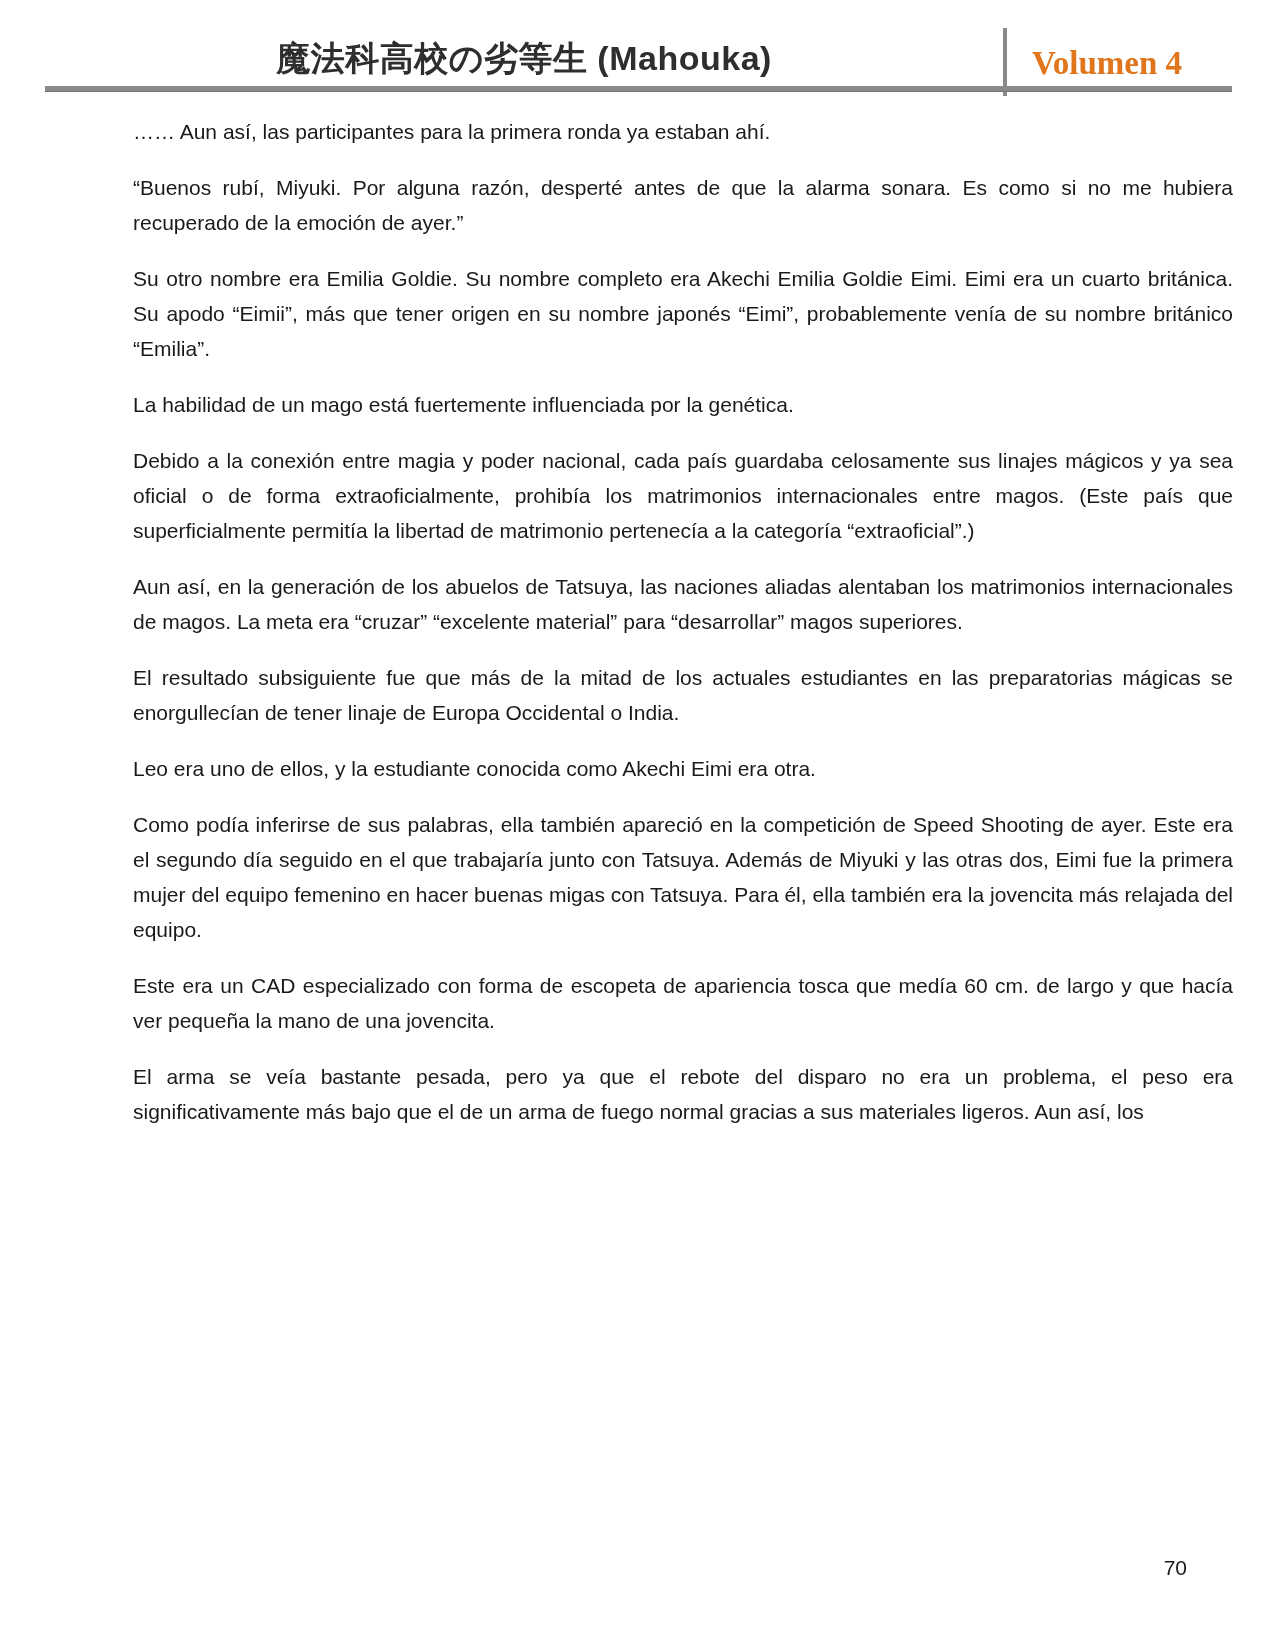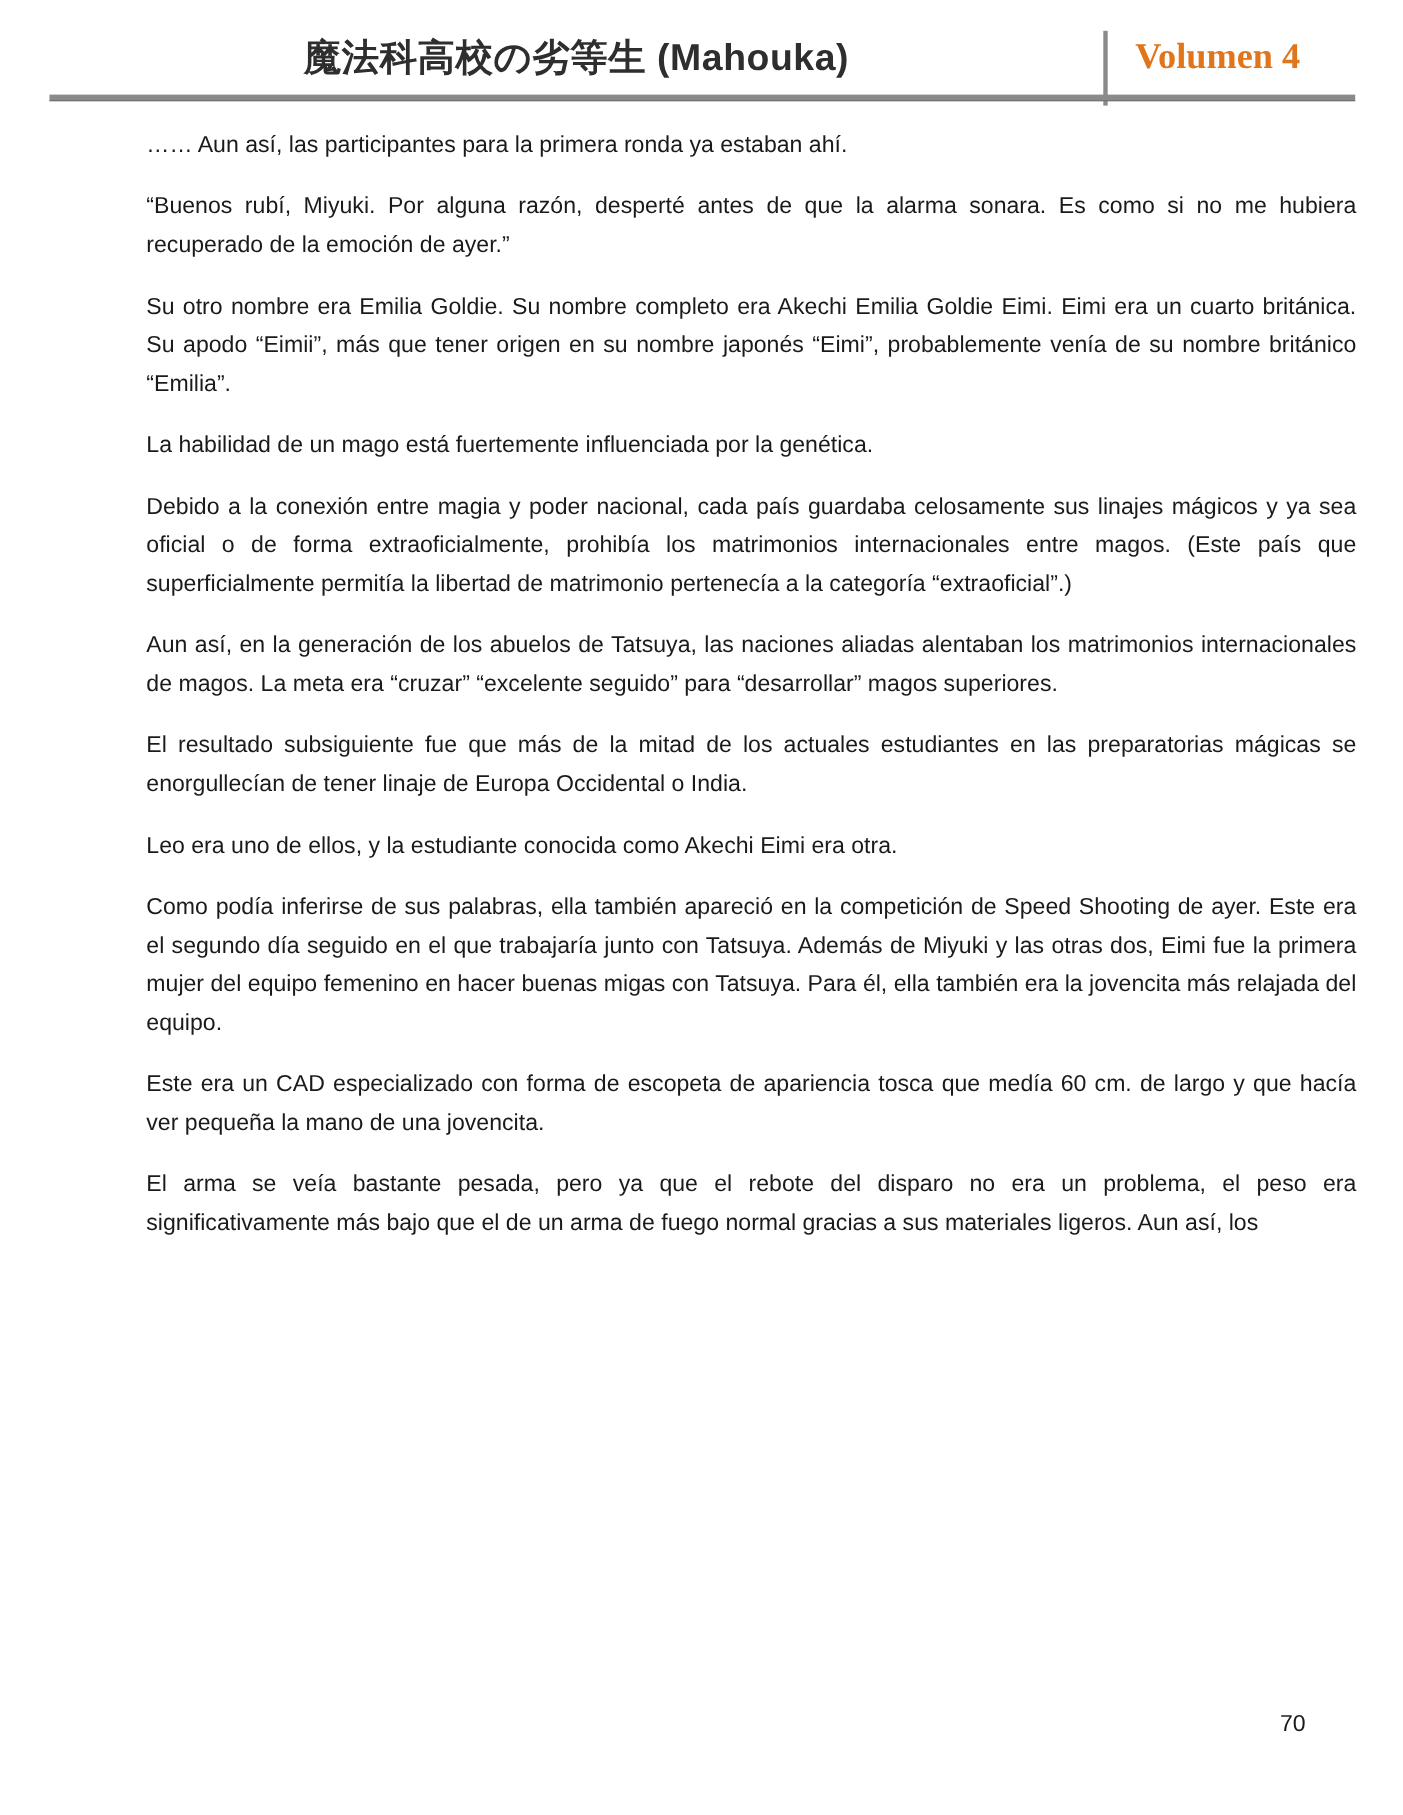--- a/index.html
+++ b/index.html
@@ -23,21 +23,21 @@
     left: 0; top: 0;
     width: 1275px;
     height: 96px;
   }
   .header-left {
     position: absolute;
     left: 45px; top: 24px;
     width: 958px;
     height: 58px;
     display: flex;
-    align-items: center;
+    align-items: flex-end;
     justify-content: center;
   }
   .doc-title {
     font-size: 34px;
     font-weight: bold;
     color: #2e2e2e;
     letter-spacing: 0.5px;
     white-space: nowrap;
   }
   .header-divider {
@@ -47,21 +47,21 @@
     width: 4px;
     height: 68px;
     background: #8a8a8a;
   }
   .header-right {
     position: absolute;
     left: 1032px;
     top: 34px;
     height: 48px;
     display: flex;
-    align-items: flex-start;
+    align-items: flex-end;
   }
   .volume-label {
     font-family: "Liberation Serif", "DejaVu Serif", serif;
     font-size: 33px;
     font-weight: bold;
     color: #e0751c;
     white-space: nowrap;
   }
   .header-rule {
     position: absolute;
@@ -113,21 +113,21 @@
     </div>
     <div class="header-rule"></div>
   </div>
 
   <div class="content">
     <p>…… Aun así, las participantes para la primera ronda ya estaban ahí.</p>
     <p>“Buenos rubí, Miyuki. Por alguna razón, desperté antes de que la alarma sonara. Es como si no me hubiera recuperado de la emoción de ayer.”</p>
     <p>Su otro nombre era Emilia Goldie. Su nombre completo era Akechi Emilia Goldie Eimi. Eimi era un cuarto británica. Su apodo “Eimii”, más que tener origen en su nombre japonés “Eimi”, probablemente venía de su nombre británico “Emilia”.</p>
     <p>La habilidad de un mago está fuertemente influenciada por la genética.</p>
     <p>Debido a la conexión entre magia y poder nacional, cada país guardaba celosamente sus linajes mágicos y ya sea oficial o de forma extraoficialmente, prohibía los matrimonios internacionales entre magos. (Este país que superficialmente permitía la libertad de matrimonio pertenecía a la categoría “extraoficial”.)</p>
-    <p>Aun así, en la generación de los abuelos de Tatsuya, las naciones aliadas alentaban los matrimonios internacionales de magos. La meta era “cruzar” “excelente seguido” para “desarrollar” magos superiores.</p>
+    <p>Aun así, en la generación de los abuelos de Tatsuya, las naciones aliadas alentaban los matrimonios internacionales de magos. La meta era “cruzar” “excelente material” para “desarrollar” magos superiores.</p>
     <p>El resultado subsiguiente fue que más de la mitad de los actuales estudiantes en las preparatorias mágicas se enorgullecían de tener linaje de Europa Occidental o India.</p>
     <p>Leo era uno de ellos, y la estudiante conocida como Akechi Eimi era otra.</p>
     <p>Como podía inferirse de sus palabras, ella también apareció en la competición de Speed Shooting de ayer. Este era el segundo día seguido en el que trabajaría junto con Tatsuya. Además de Miyuki y las otras dos, Eimi fue la primera mujer del equipo femenino en hacer buenas migas con Tatsuya. Para él, ella también era la jovencita más relajada del equipo.</p>
     <p>Este era un CAD especializado con forma de escopeta de apariencia tosca que medía 60 cm. de largo y que hacía ver pequeña la mano de una jovencita.</p>
     <p>El arma se veía bastante pesada, pero ya que el rebote del disparo no era un problema, el peso era significativamente más bajo que el de un arma de fuego normal gracias a sus materiales ligeros. Aun así, los</p>
   </div>
 
   <div class="page-number">70</div>
 
 </div>

